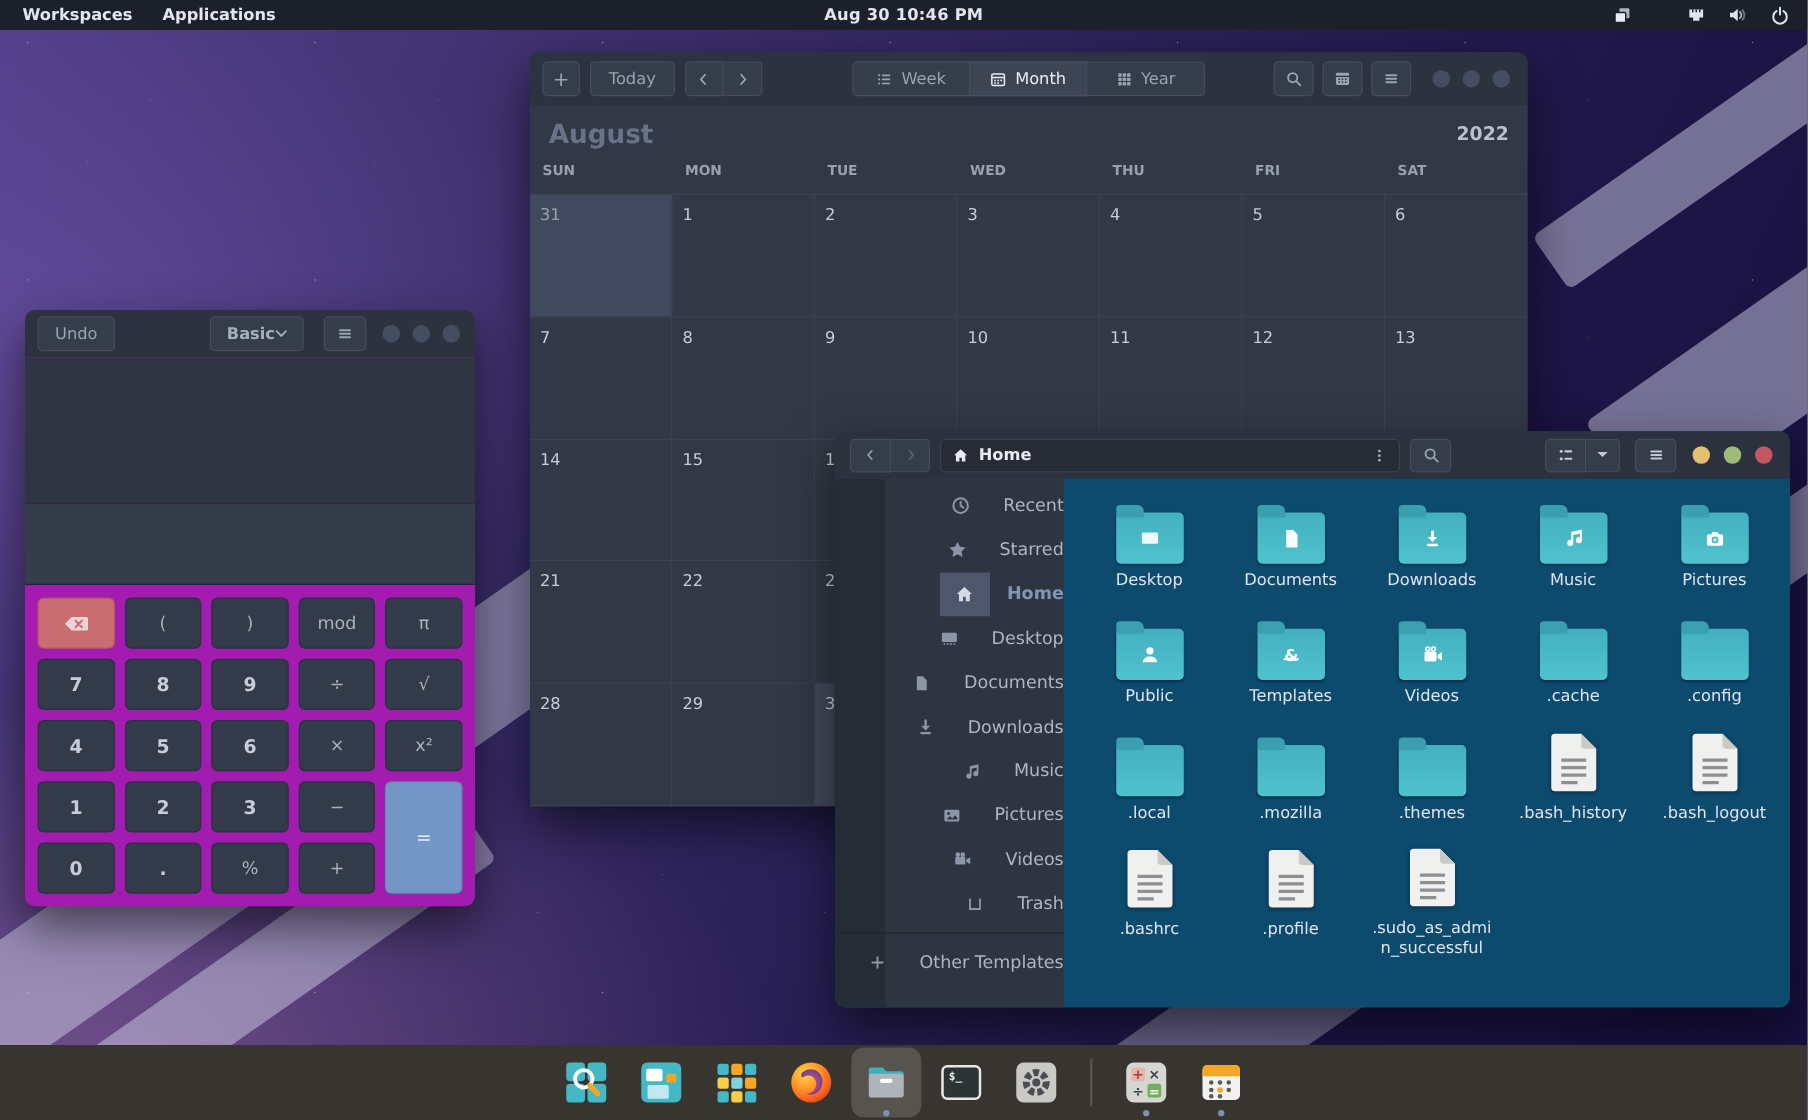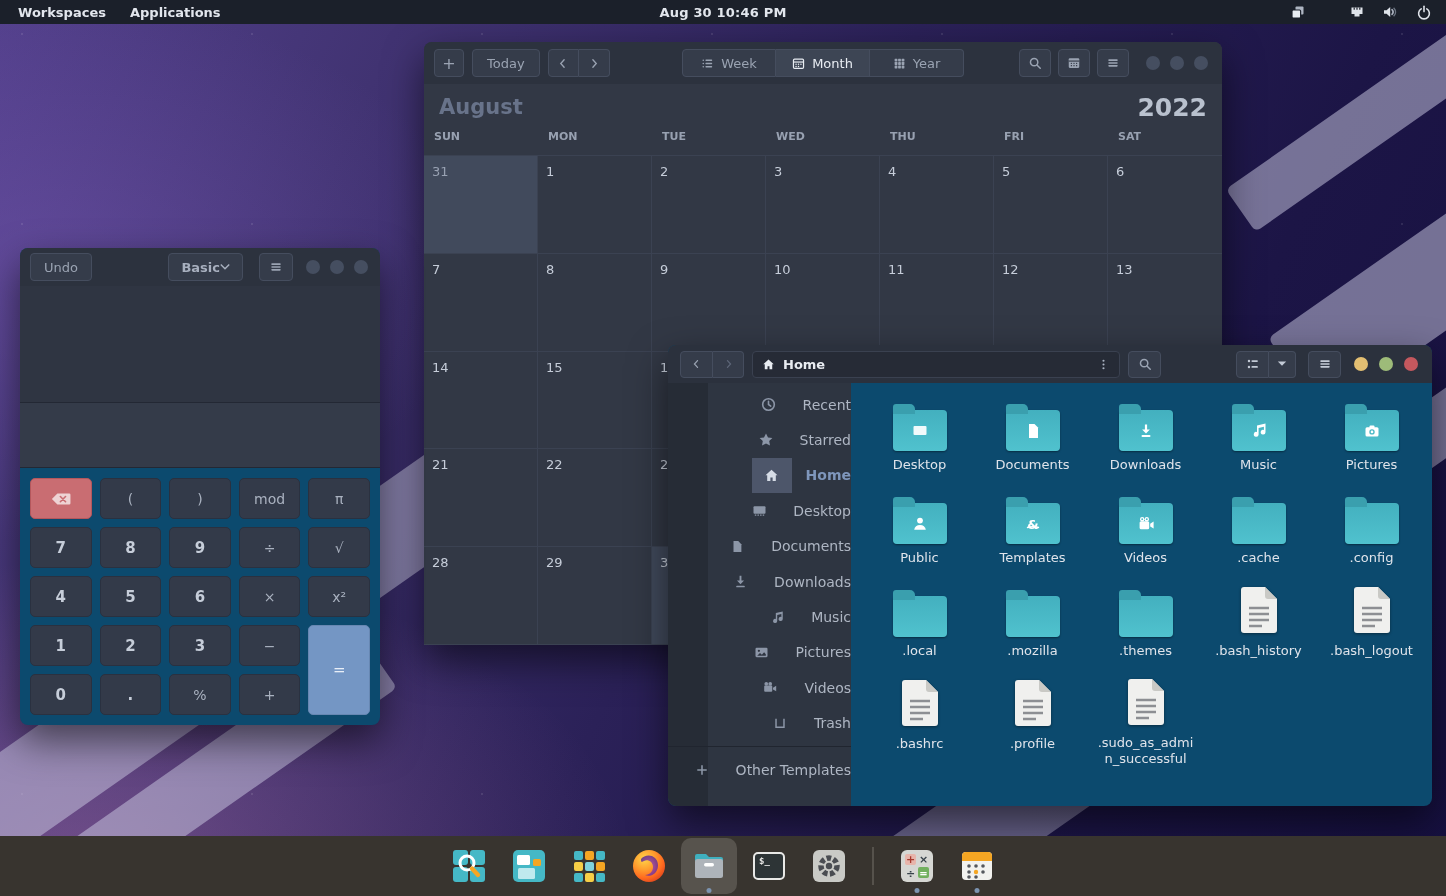--- a/index.html
+++ b/index.html
@@ -57,34 +57,34 @@
   .viewseg { position:absolute; left:50%; top:7px; transform:translateX(-50%); display:flex; }
   .viewseg .tbtn { padding:0 15px; gap:7px; width:94px; border-radius:0; border-left:none; }
   .viewseg .tbtn:first-child { border-radius:4px 0 0 4px; border-left:1px solid #454d5e; }
   .viewseg .tbtn:last-child { border-radius:0 4px 4px 0; }
   .viewseg .active { background:#3d4554; color:#e8ecf2; }
   .cal-right { margin-left:auto; display:flex; align-items:center; gap:7px; }
   .sqbtn { width:32px; }
   .cal-dots { display:flex; gap:10px; margin-left:10px; margin-right:4px; }
   .cal-head { height:46px; display:flex; align-items:center; padding:0 15px; background:#323845; }
   .cal-month { font-size:21px; font-weight:bold; color:#68738a; }
-  .cal-year { margin-left:auto; font-size:25px; font-weight:bold; color:#b9c1ce; }
+  .cal-year { margin-left:auto; font-size:15px; font-weight:bold; color:#b9c1ce; }
   .weekrow { height:25px; display:grid; grid-template-columns:repeat(7,1fr); }
   .weekrow span { font-size:11px; font-weight:bold; color:#98a1b1; padding-left:10px; }
   .calgrid { height:490px; display:grid; grid-template-columns:repeat(7,1fr); grid-template-rows:repeat(5,1fr);
     border-top:1px solid #3b4252; }
   .cell { background:#323845; border-right:1px solid #3b4252; border-bottom:1px solid #3b4252; padding:5px 0 0 8px; }
   .cell:nth-child(7n) { border-right:none; }
   .cell span { font-size:13px; color:#c6cdd9; }
   .cell.out { background:#414a5c; }
   .cell.out span { color:#98a1b2; }
   .cell.today { background:#414a5c; }
 
   
-  .calc { left:20px; top:248px; width:360px; height:477px; background:#0c4a6e; z-index:20; }
+  .calc { left:20px; top:248px; width:360px; height:477px; background:#a21caf; z-index:20; }
   .calc .titlebar { height:38px; gap:0; }
   .calc-undo { padding:0 13px; }
   .spacer { flex:1; }
   .calc-mode { padding:0 12px; gap:0; font-weight:bold; color:#a7afbe; }
   .calc-menu { width:34px; margin-left:16px; }
   .calc-dots { display:flex; gap:10px; margin-left:13px; margin-right:2px; }
   .calc-hist { height:116px; background:#2f3542; }
   .calc-display { height:66px; background:#343b49; border-top:1px solid #232834; border-bottom:1px solid #232834;
     display:flex; align-items:center; justify-content:flex-end; padding:0 14px; color:#dfe3ea; font-size:22px; }
   .keypad { padding:10px; display:grid; grid-template-columns:repeat(5,1fr); grid-auto-rows:41px; gap:8px; }

